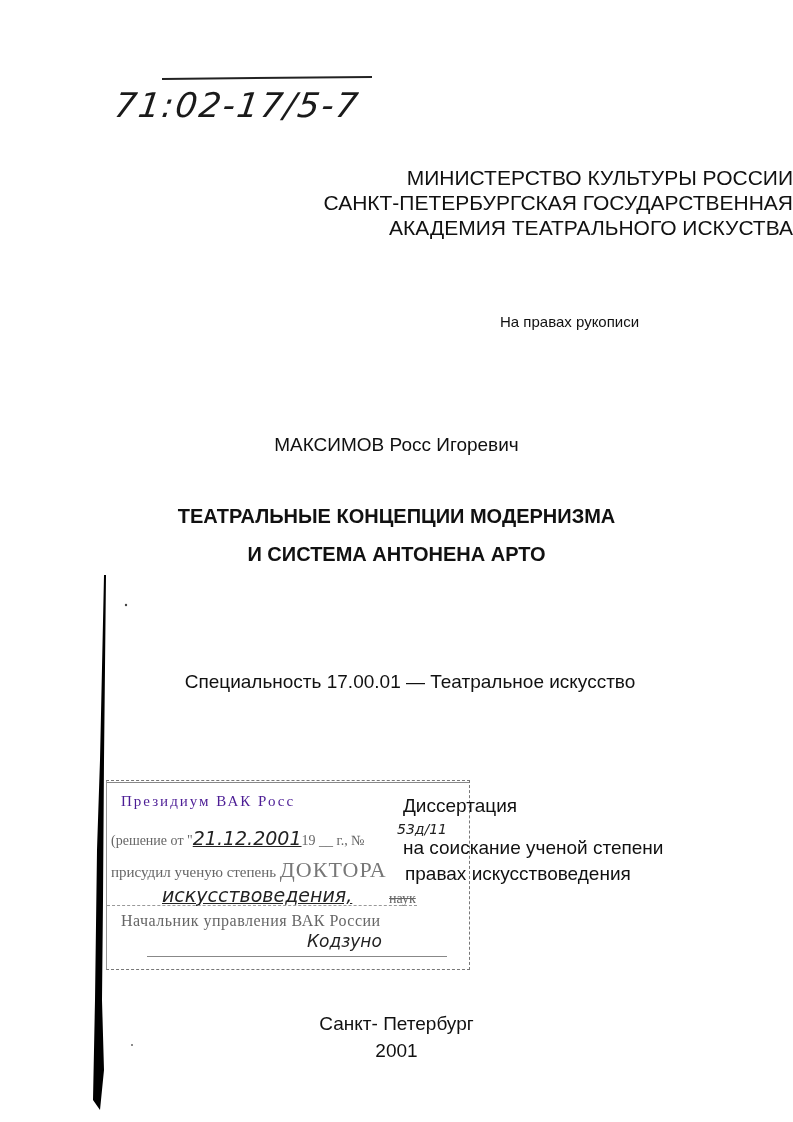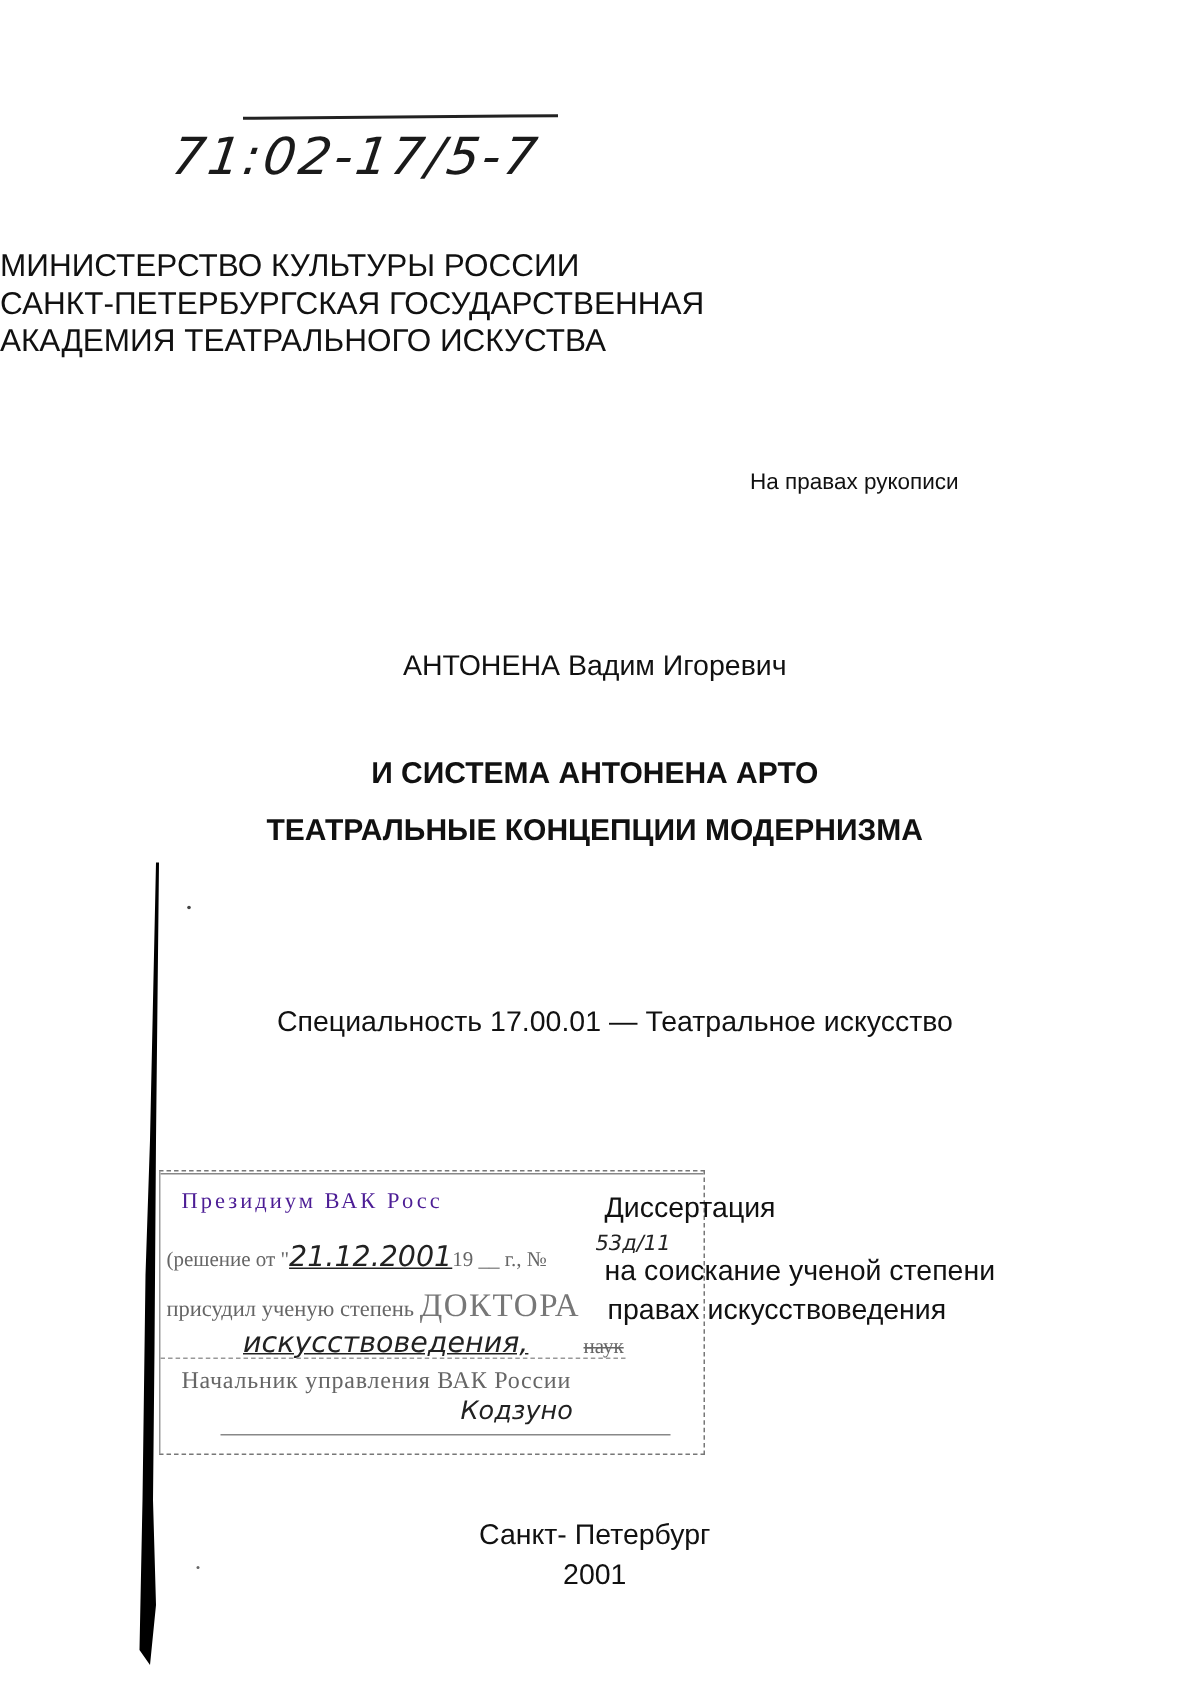--- a/index.html
+++ b/index.html
@@ -15,21 +15,21 @@
     font-family: "DejaVu Sans", sans-serif;
     font-style: italic; font-size: 34px; letter-spacing: 2px;
     color: #1a1a1a; transform: skewX(-8deg);
   }
   .overline {
     left: 162px; top: 77px; width: 210px; height: 2px; background: #222;
     transform: rotate(-0.5deg);
   }
 
   .ministry { left: 0; width: 793px; top: 165px; font-size: 21px; line-height: 25px; color: #111; }
-  .ministry div { text-align: left; }
+  .ministry div { text-align: right; }
 
   .rights { left: 500px; top: 313px; font-size: 15px; }
 
   .author { left: 0; width: 793px; top: 434px; font-size: 19px; text-align: center; }
   .title { left: 0; width: 793px; top: 497px; font-size: 20px; font-weight: bold; line-height: 38px; }
   .title div { text-align: center; }
 
   .specialty { left: 0; width: 820px; top: 671px; font-size: 19px; text-align: center; }
 
   .dissertation { left: 403px; top: 793px; font-size: 19px; line-height: 26px; }
@@ -77,25 +77,25 @@
 <div class="abs handwritten">71:02-17/5-7</div>
 
 <div class="abs ministry">
   <div>МИНИСТЕРСТВО КУЛЬТУРЫ РОССИИ</div>
   <div>САНКТ-ПЕТЕРБУРГСКАЯ ГОСУДАРСТВЕННАЯ</div>
   <div>АКАДЕМИЯ ТЕАТРАЛЬНОГО ИСКУСТВА</div>
 </div>
 
 <div class="abs rights">На правах рукописи</div>
 
-<div class="abs author">АНТОНЕНА Вадим Игоревич</div>
+<div class="abs author">МАКСИМОВ Росс Игоревич</div>
 
 <div class="abs title">
+  <div>ТЕАТРАЛЬНЫЕ КОНЦЕПЦИИ МОДЕРНИЗМА</div>
   <div>И СИСТЕМА АНТОНЕНА АРТО</div>
-  <div>ТЕАТРАЛЬНЫЕ КОНЦЕПЦИИ МОДЕРНИЗМА</div>
 </div>
 
 <div class="abs specialty">Специальность 17.00.01 — Театральное искусство</div>
 
 <div class="abs stamp">
   <div class="st-topline"></div>
   <div class="st-line1">Президиум ВАК Росс</div>
   <div class="st-num">53д/11</div>
   <div class="st-line2">
     <span>(решение от "</span><span class="st-date">21.12.2001</span><span>19 __ г., №</span>

